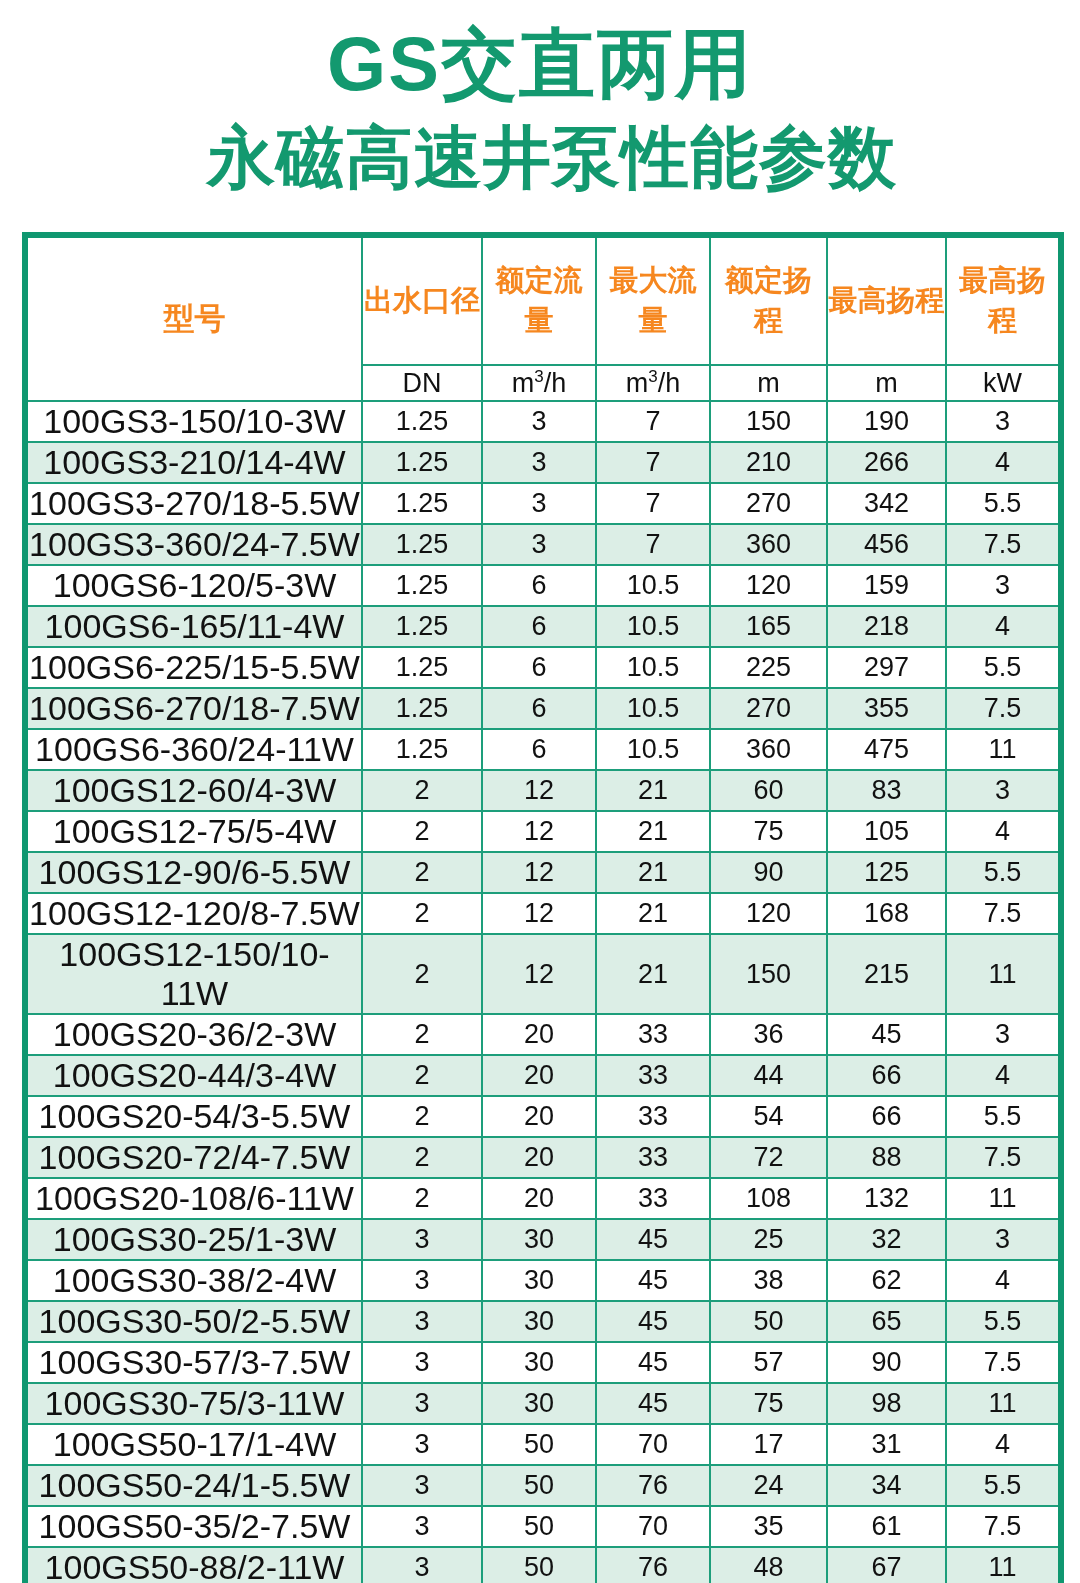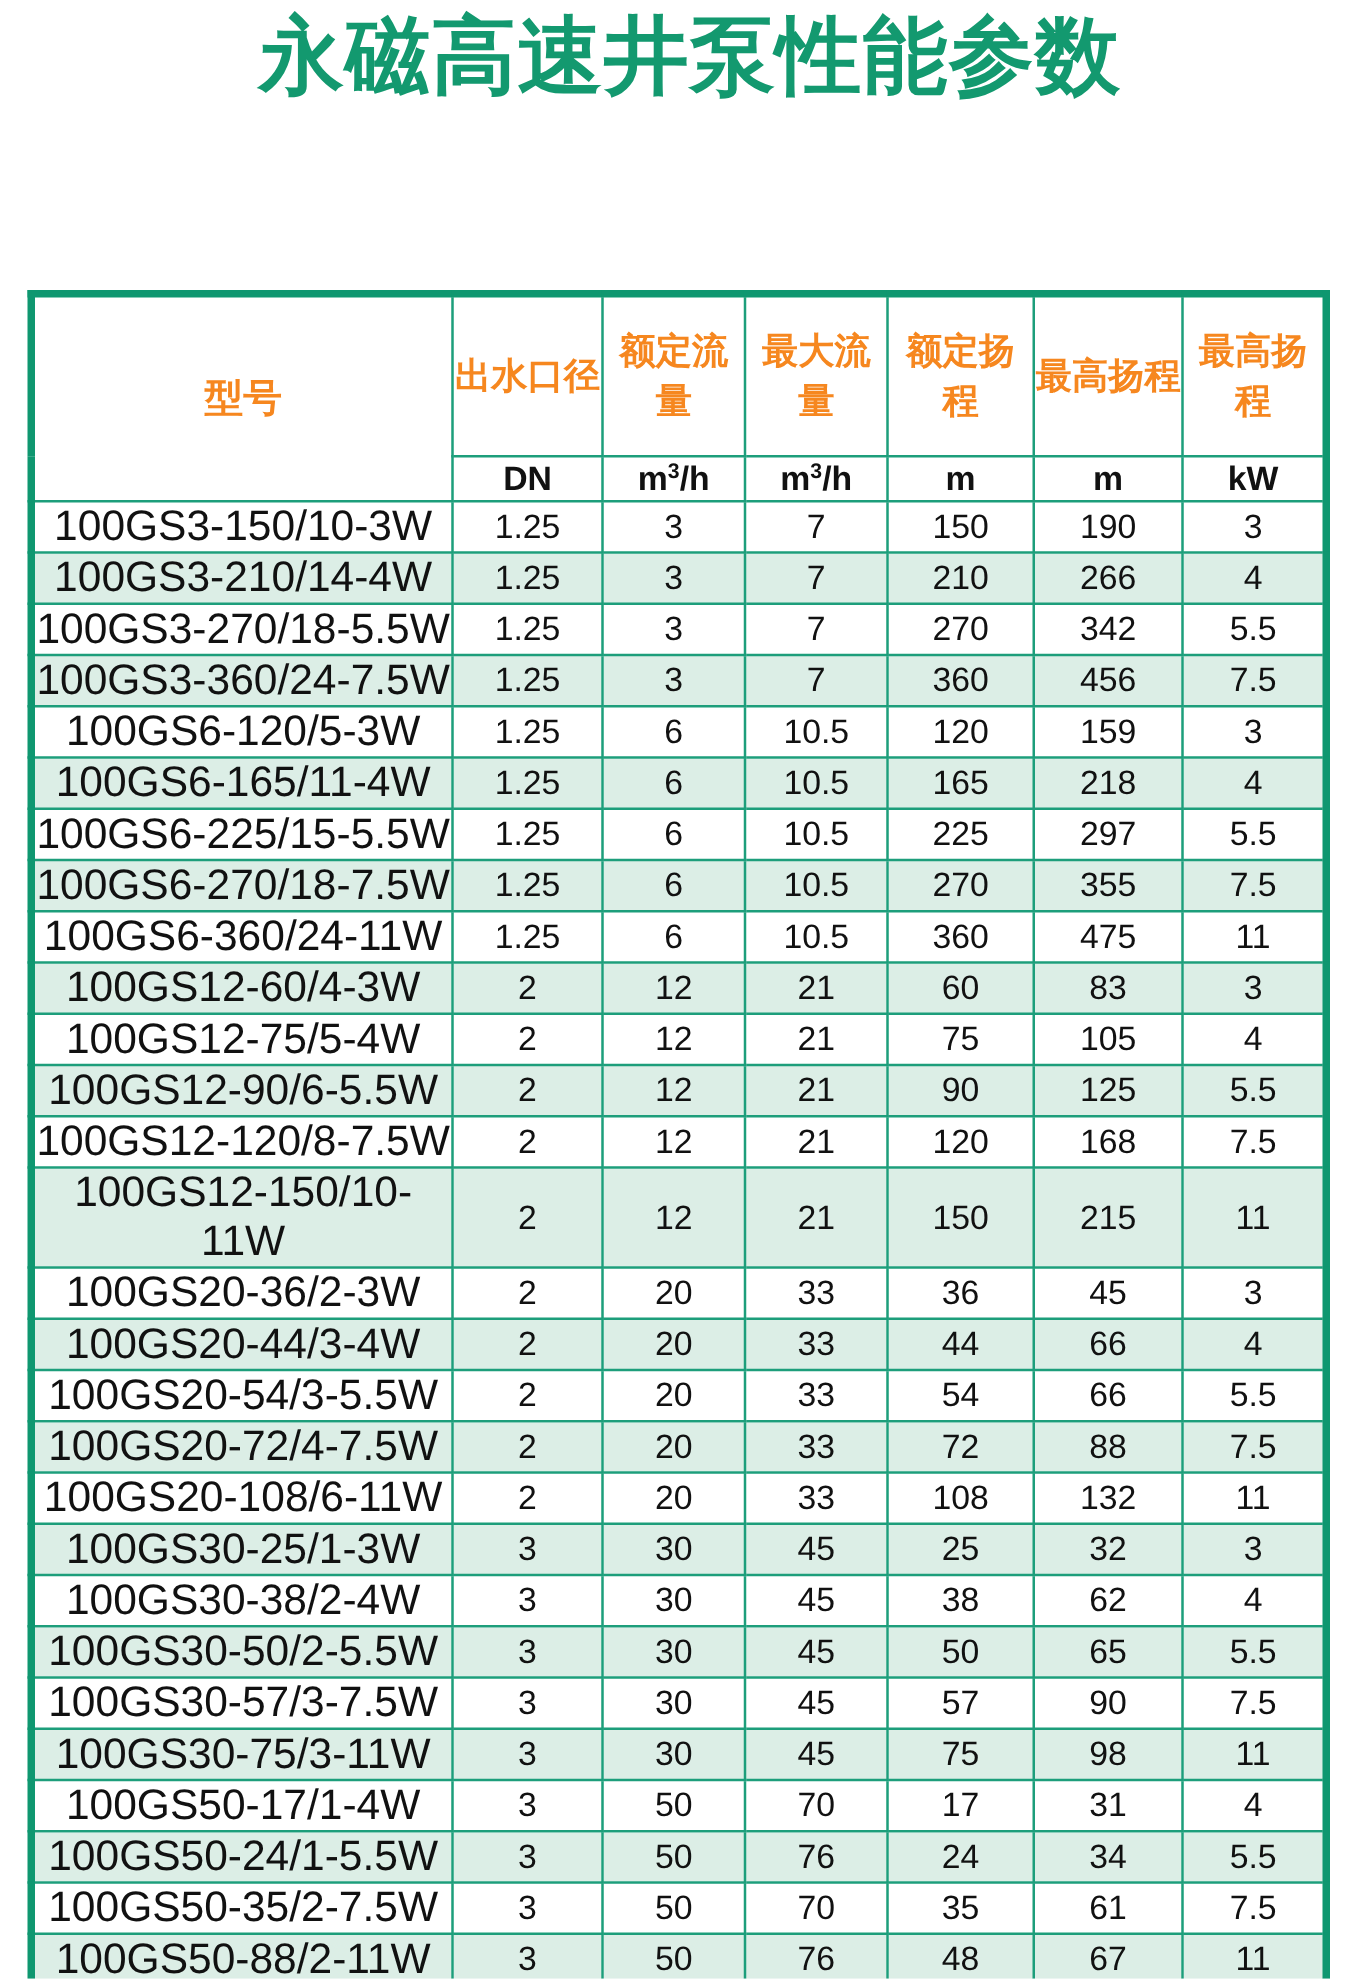--- a/index.html
+++ b/index.html
@@ -68,21 +68,21 @@
   th.col-header {
     color: var(--header-orange);
     font-size: 29px;
     font-weight: bold;
     height: 130px;
     background: #ffffff;
   }
   td.unit-cell {
     color: var(--text-color);
     font-size: 27px;
-    font-weight: bold;
+    font-weight: normal;
     height: 36px;
     background: #ffffff;
   }
   td.unit-cell sup {
     font-size: 17px;
     vertical-align: super;
     line-height: 0;
   }
   tbody td {
     color: var(--text-color);
@@ -98,20 +98,21 @@
   }
   tbody tr:nth-child(odd) {
     background: #ffffff;
   }
 </style>
 </head>
 <body>
 
 <div class="page">
 
+  <div class="title title1">GS交直两用</div>
 
   <div class="title title2">永磁高速井泵性能参数</div>
 
   <table class="spec-table">
     <colgroup>
       <col style="width:337px">
       <col style="width:120px">
       <col style="width:114px">
       <col style="width:114px">
       <col style="width:117px">

